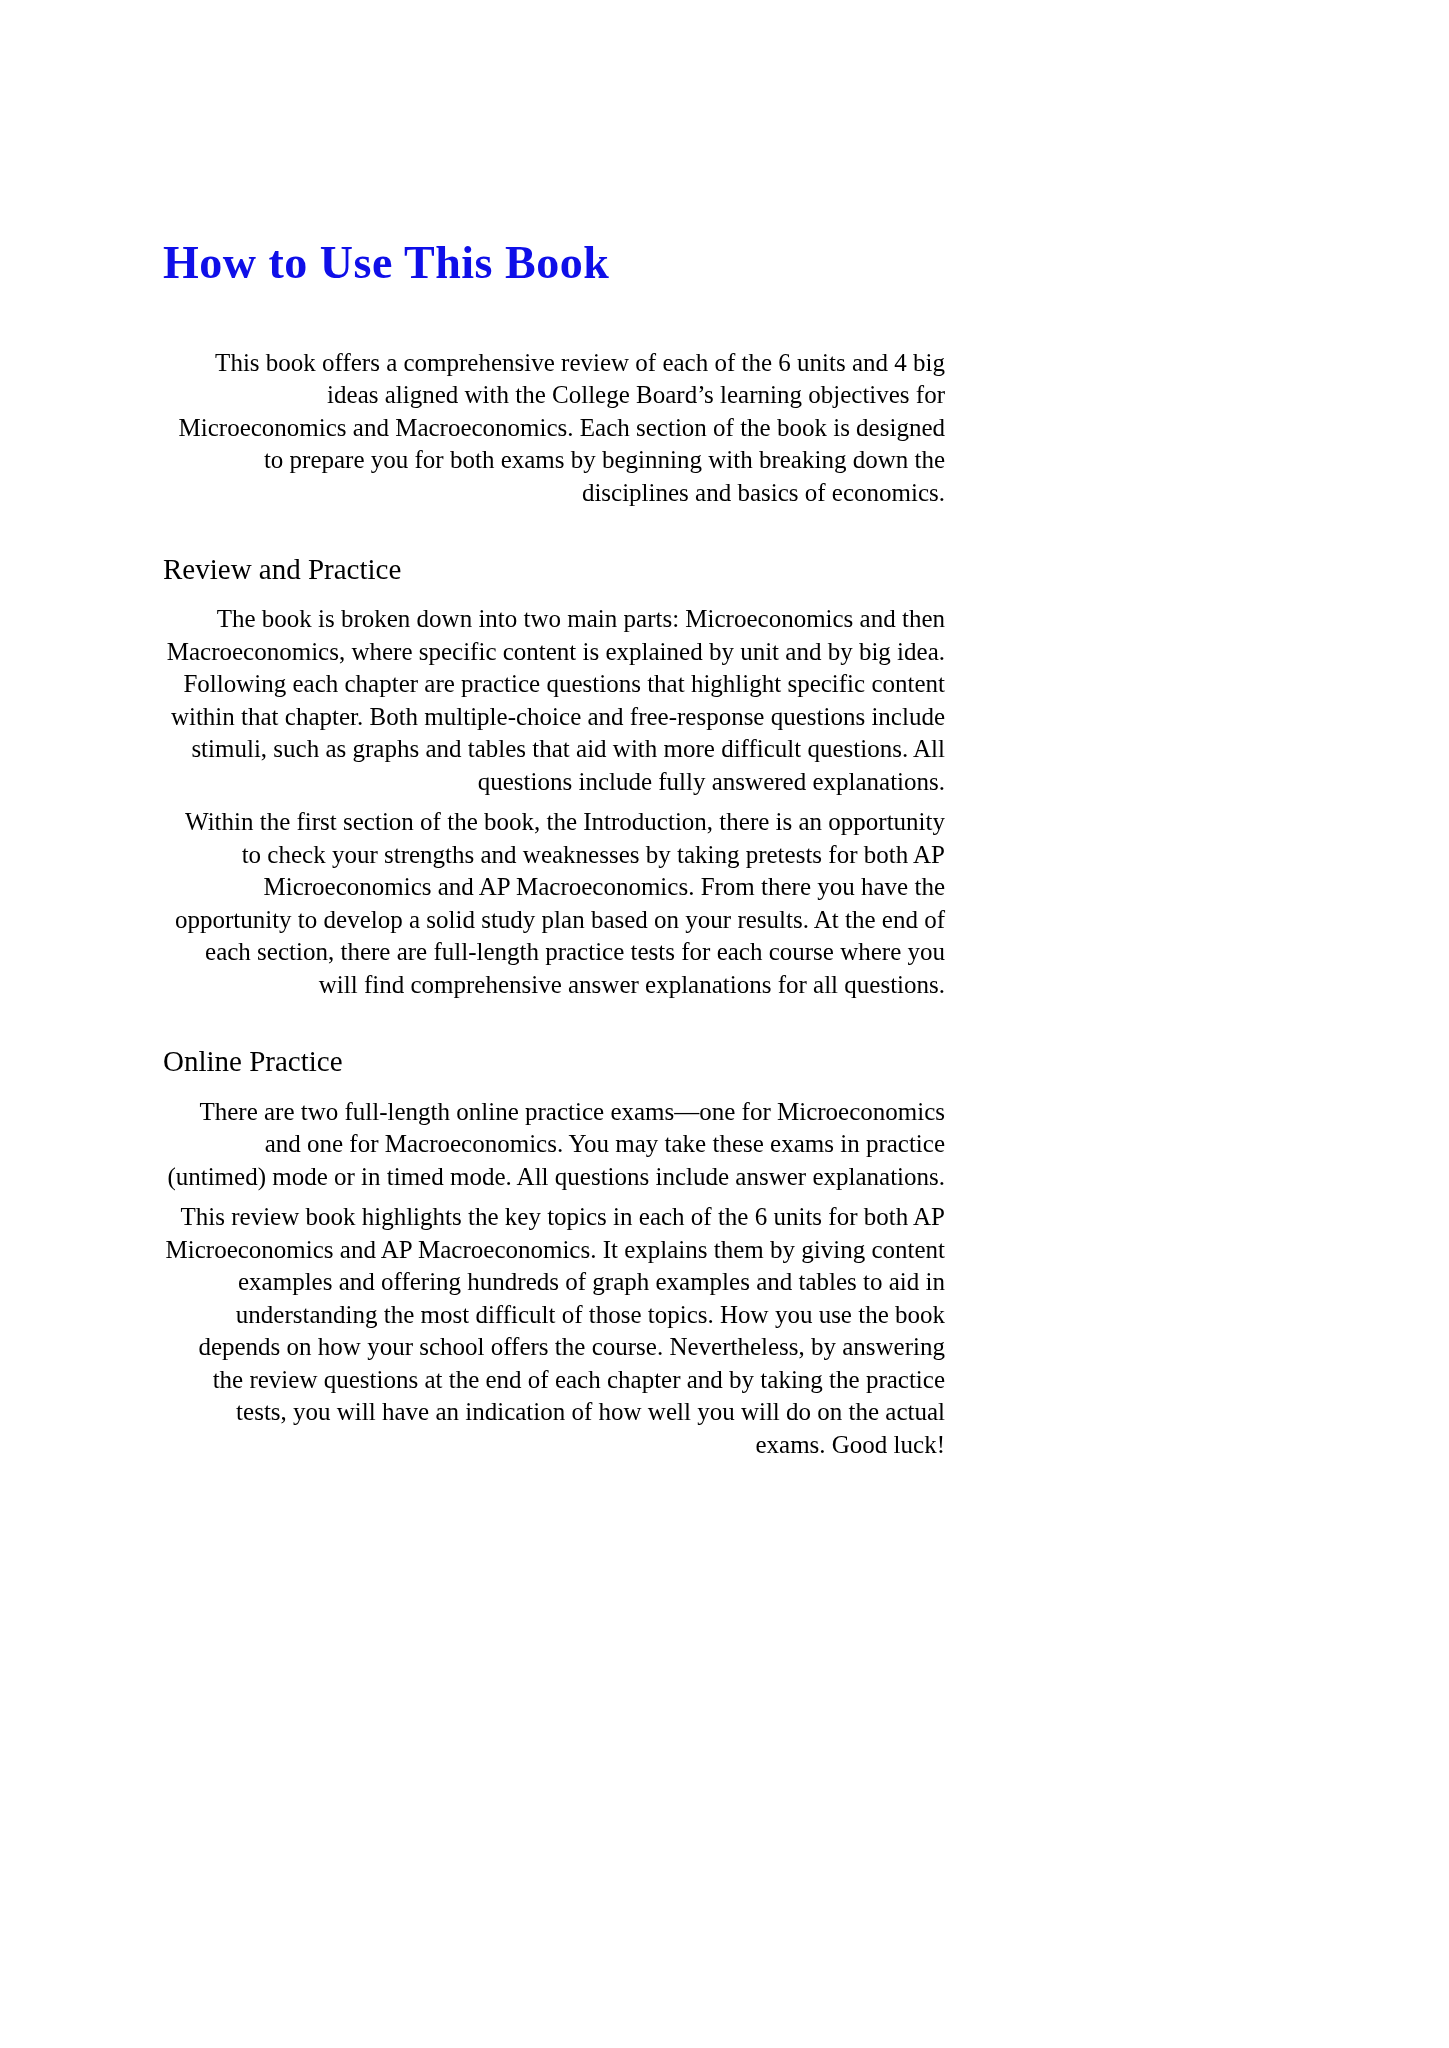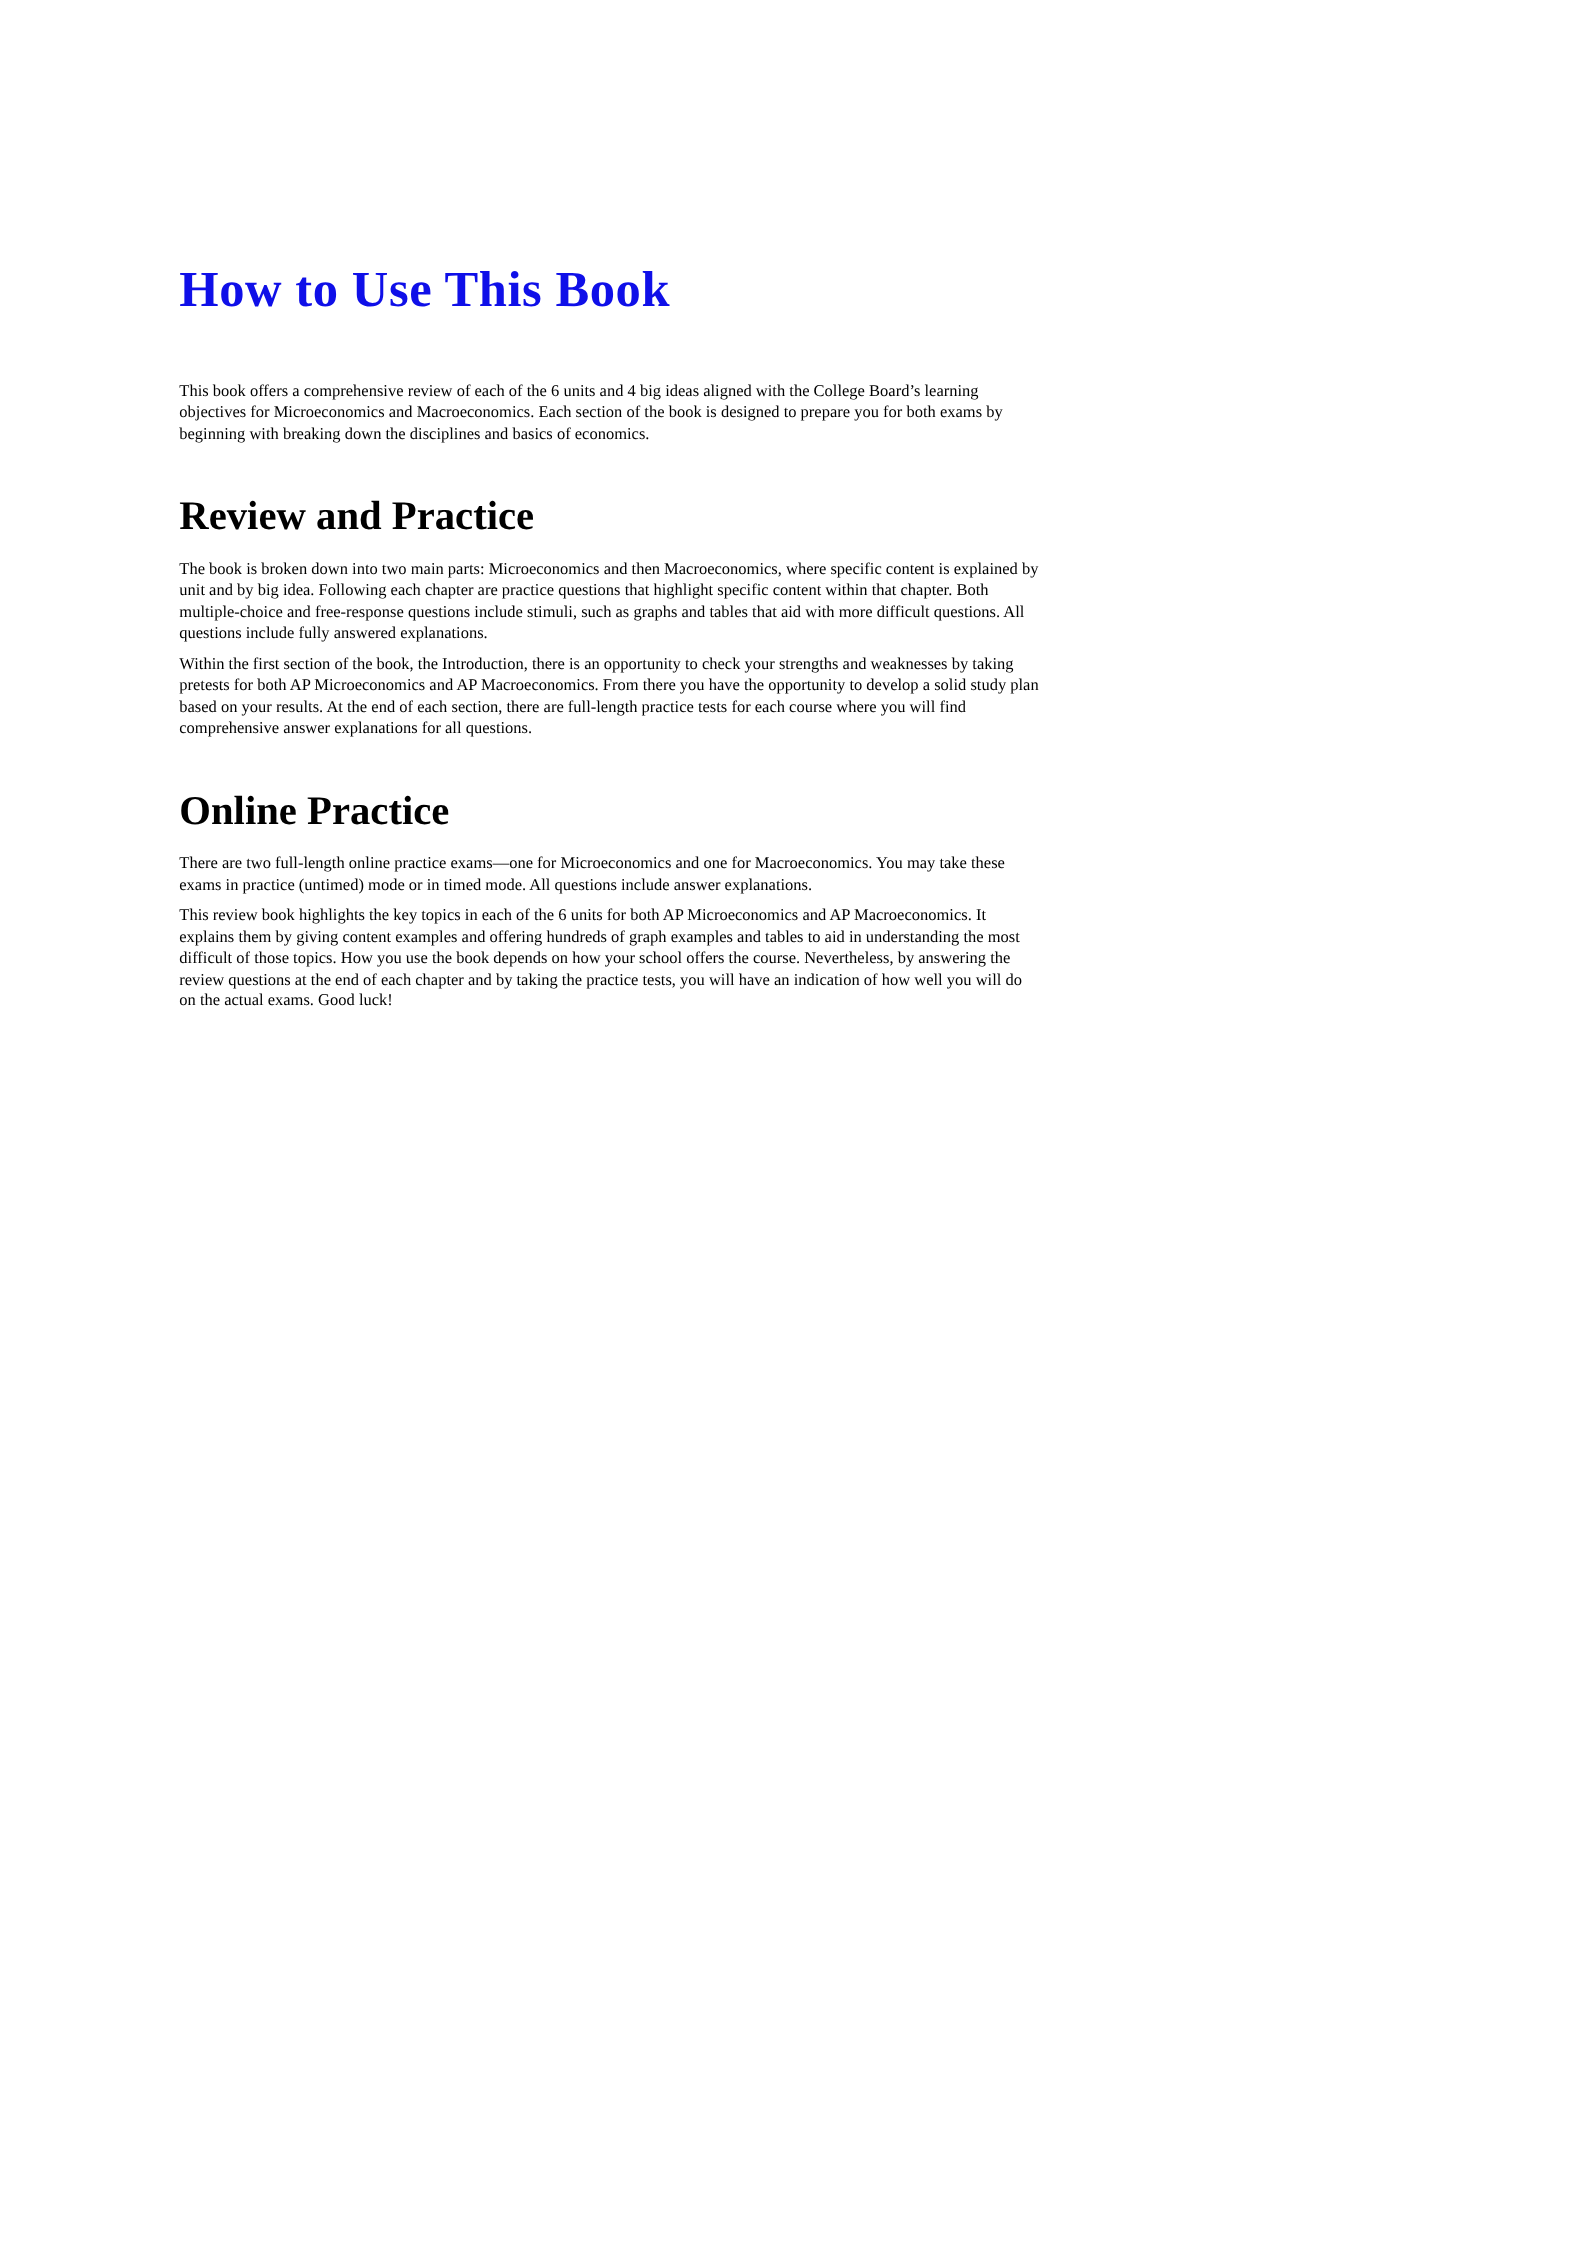--- a/index.html
+++ b/index.html
@@ -23,30 +23,30 @@
     width: 782px;
   }
   .doc-title {
     font-size: 46px;
     font-weight: bold;
     margin: 0 0 58px 0;
     line-height: 1.1;
     letter-spacing: 0.5px;
   }
   .section-heading {
-    font-size: 37px;
-    font-weight: bold;
+    font-size: 29px;
+    font-weight: normal;
     margin: 44px 0 17px 0;
     line-height: 1.15;
   }
   .body-para {
-    font-size: 15px;
+    font-size: 25px;
     line-height: 1.3;
     margin: 0 0 8px 0;
-    text-align: left;
+    text-align: right;
   }
   .intro-para {
     margin-bottom: 4px;
   }
 </style>
 </head>
 <body>
 
 <div class="page">
   <div class="content">

